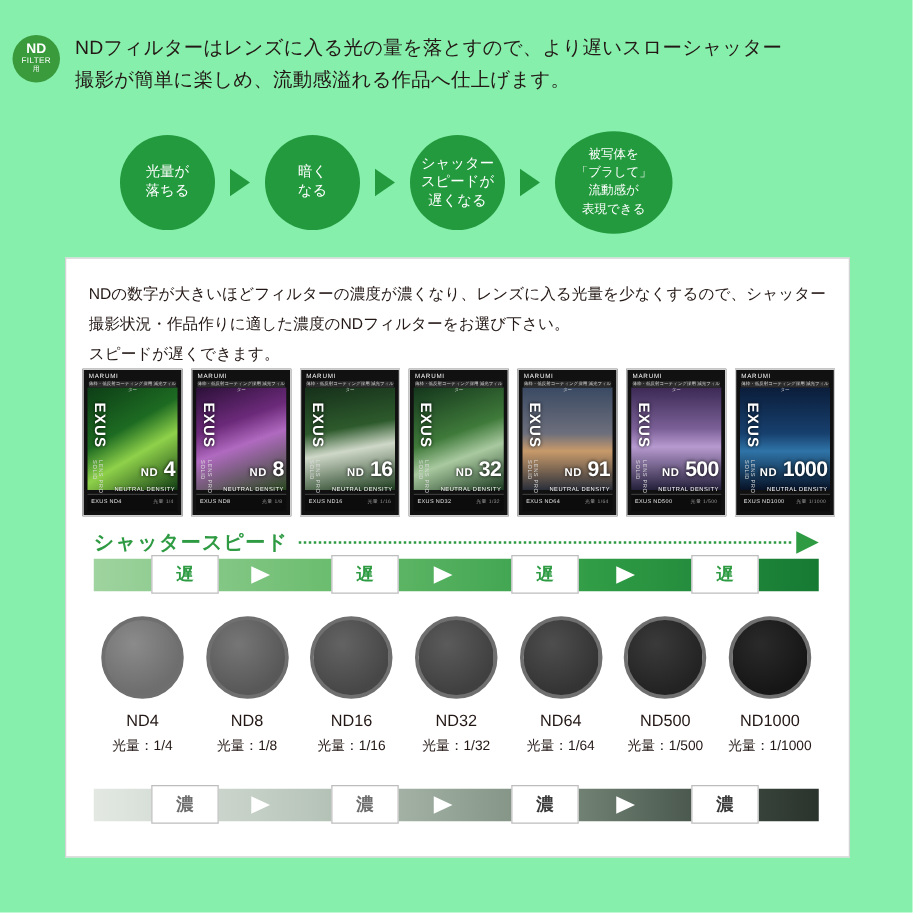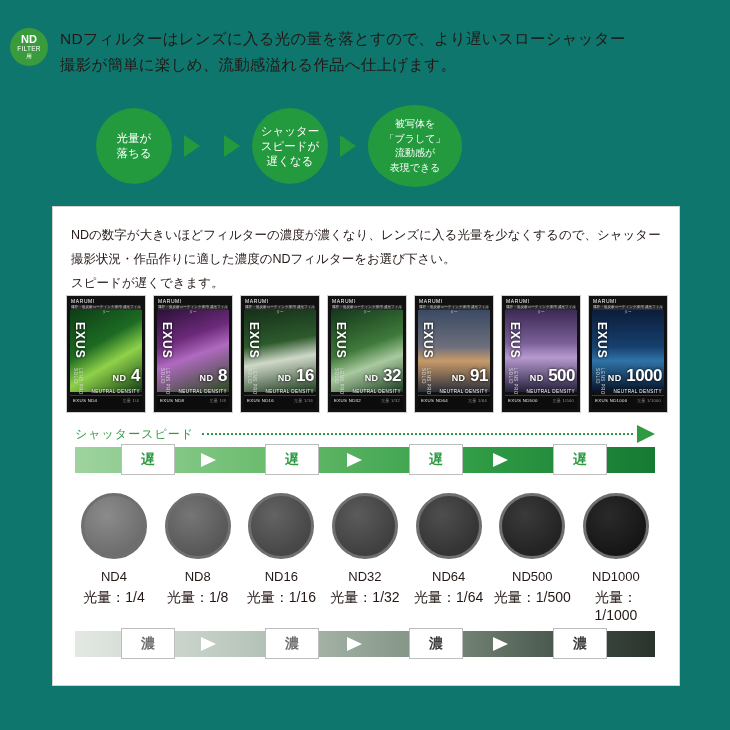--- a/index.html
+++ b/index.html
@@ -11,21 +11,21 @@
     width: 730px;
     height: 730px;
     font-family: "Liberation Sans", sans-serif;
     color: #231815;
     overflow: hidden;
   }
   #page {
     position: relative;
     width: 730px;
     height: 730px;
-    background: #0f766e;
+    background: #86efac;
   }
 
   
   .header {
     position: absolute;
     left: 10px;
     top: 26px;
     width: 710px;
     display: flex;
     align-items: flex-start;
@@ -243,22 +243,22 @@
     position: absolute;
     left: 22px;
     top: 216px;
     width: 580px;
     height: 22px;
     display: flex;
     align-items: center;
   }
   .speed-label {
     color: #2e9b43;
-    font-size: 12px;
-    font-weight: normal;
+    font-size: 16px;
+    font-weight: bold;
     letter-spacing: 1px;
     white-space: nowrap;
   }
   .dotline {
     flex: 1;
     border-top: 2px dotted #2e9b43;
     margin: 0 4px 0 8px;
     height: 0;
   }
   .dot-arrow {
@@ -323,21 +323,21 @@
     border: 3px solid #6f6f6f;
     box-sizing: border-box;
   }
   .disc-name {
     margin-top: 10px;
     font-size: 13px;
     color: #231815;
   }
   .disc-sub {
     margin-top: 5px;
-    font-size: 14px;
+    font-size: 11px;
     color: #231815;
   }
 
   
   .band2 {
     position: absolute;
     left: 22px;
     top: 424px;
     width: 580px;
     height: 26px;
@@ -385,20 +385,23 @@
       <div>NDフィルターはレンズに入る光の量を落とすので、より遅いスローシャッター</div>
       <div>撮影が簡単に楽しめ、流動感溢れる作品へ仕上げます。</div>
     </div>
   </div>
 
   <div class="flow">
     <div class="bubble b-small">
       <span>光量が<br>落ちる</span>
     </div>
     <div class="arrow"></div>
+    <div class="bubble b-small">
+      <span>暗く<br>なる</span>
+    </div>
     <div class="arrow"></div>
     <div class="bubble b-mid">
       <span>シャッター<br>スピードが<br>遅くなる</span>
     </div>
     <div class="arrow"></div>
     <div class="bubble b-wide">
       <span>被写体を<br>「ブラして」<br>流動感が<br>表現できる</span>
     </div>
   </div>
 

